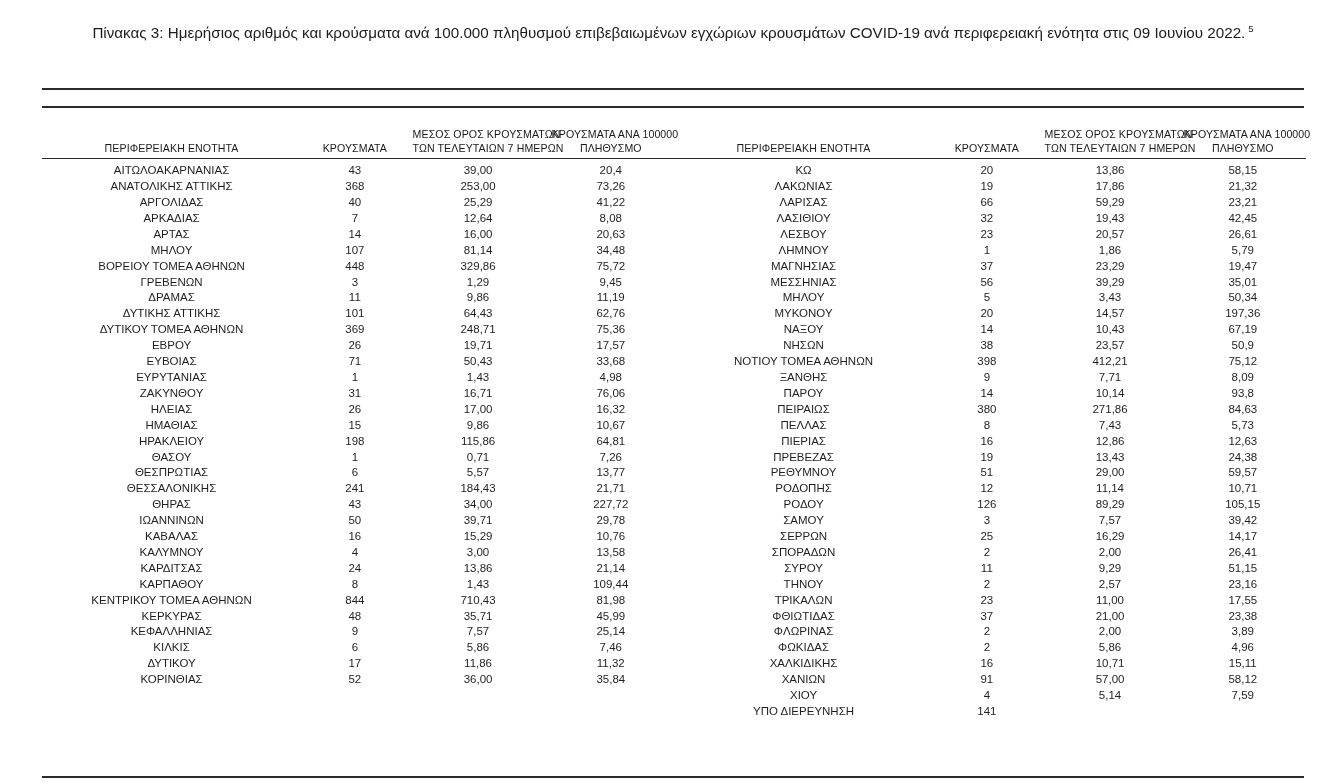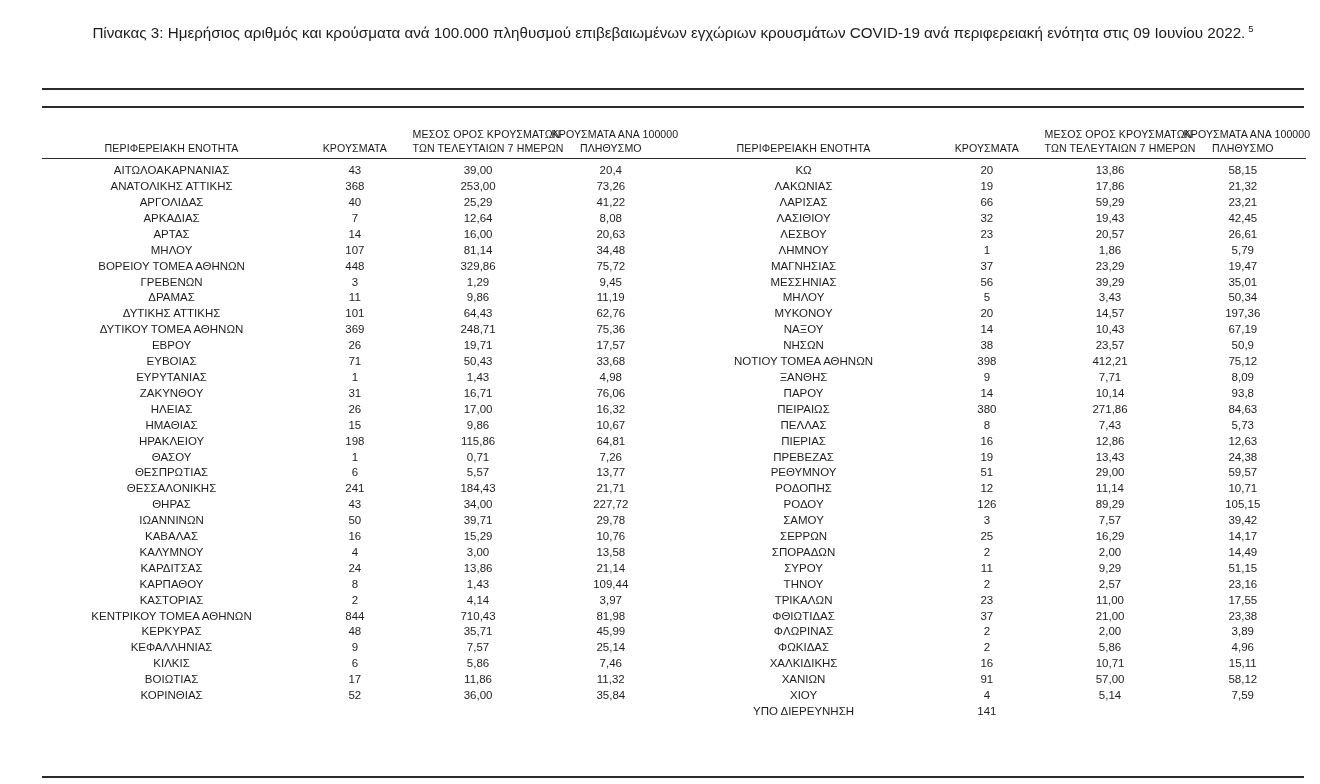--- a/index.html
+++ b/index.html
@@ -305,26 +305,20 @@
               <td>13,86</td>
               <td>21,14</td>
             </tr>
             <tr>
               <td class="name">ΚΑΡΠΑΘΟΥ</td>
               <td>8</td>
               <td>1,43</td>
               <td>109,44</td>
             </tr>
             <tr>
-              <td class="name">ΚΑΣΤΟΡΙΑΣ</td>
-              <td>2</td>
-              <td>4,14</td>
-              <td>3,97</td>
-            </tr>
-            <tr>
               <td class="name">ΚΕΝΤΡΙΚΟΥ ΤΟΜΕΑ ΑΘΗΝΩΝ</td>
               <td>844</td>
               <td>710,43</td>
               <td>81,98</td>
             </tr>
             <tr>
               <td class="name">ΚΕΡΚΥΡΑΣ</td>
               <td>48</td>
               <td>35,71</td>
               <td>45,99</td>
@@ -335,21 +329,21 @@
               <td>7,57</td>
               <td>25,14</td>
             </tr>
             <tr>
               <td class="name">ΚΙΛΚΙΣ</td>
               <td>6</td>
               <td>5,86</td>
               <td>7,46</td>
             </tr>
             <tr>
-              <td class="name">ΒΟΙΩΤΙΑΣ</td>
+              <td class="name">ΔΥΤΙΚΟΥ</td>
               <td>17</td>
               <td>11,86</td>
               <td>11,32</td>
             </tr>
             <tr>
               <td class="name">ΚΟΡΙΝΘΙΑΣ</td>
               <td>52</td>
               <td>36,00</td>
               <td>35,84</td>
             </tr>
@@ -530,21 +524,21 @@
             <tr>
               <td class="name">ΣΕΡΡΩΝ</td>
               <td>25</td>
               <td>16,29</td>
               <td>14,17</td>
             </tr>
             <tr>
               <td class="name">ΣΠΟΡΑΔΩΝ</td>
               <td>2</td>
               <td>2,00</td>
-              <td>14,49</td>
+              <td>26,41</td>
             </tr>
             <tr>
               <td class="name">ΣΥΡΟΥ</td>
               <td>11</td>
               <td>9,29</td>
               <td>51,15</td>
             </tr>
             <tr>
               <td class="name">ΤΗΝΟΥ</td>
               <td>2</td>

